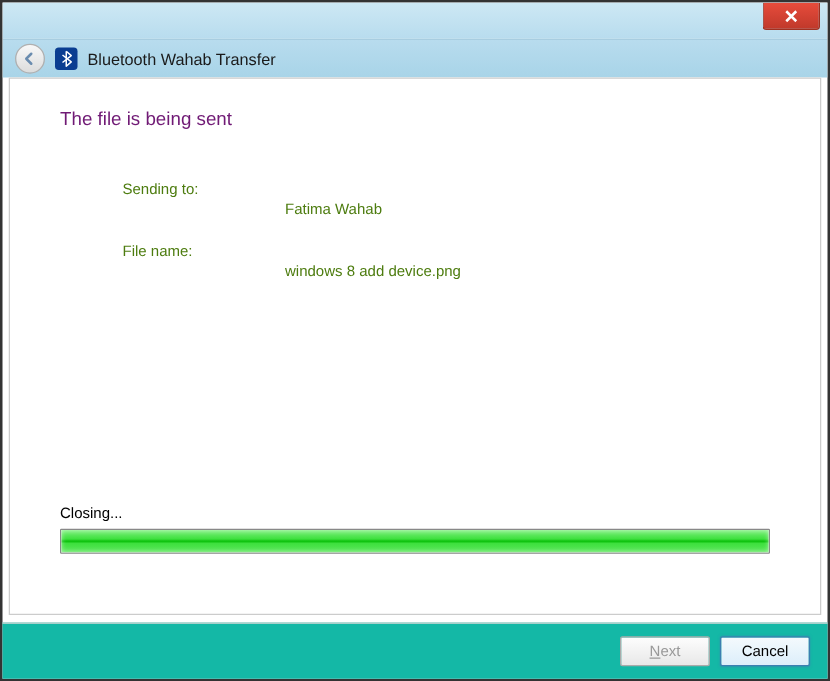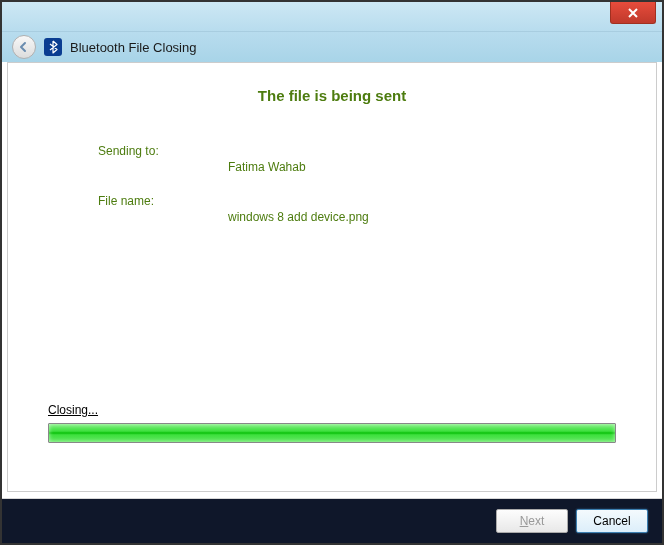--- a/index.html
+++ b/index.html
@@ -72,41 +72,39 @@
   }
   .content {
     background: #fff;
     padding: 24px 40px 0 40px;
     height: 430px;
     position: relative;
     border: 1px solid #ccc;
     margin: 0 5px;
   }
   .main-heading {
-    color: #4d7c0f;
+    color: #701a75;
     font-size: 15px;
-    font-weight: bold;
+    font-weight: normal;
     margin: 0 0 40px 0;
-    text-align: center;
   }
   .info-row {
     display: flex;
     font-size: 12px;
     color: #4d7c0f;
     margin-bottom: 20px;
     padding-left: 50px;
   }
   .info-label { width: 130px; }
   .info-value { flex: 1; margin-top: 16px; }
   .progress-section {
     position: absolute;
     bottom: 48px;
     left: 40px;
     right: 40px;
-    text-decoration: underline;
   }
   .progress-label {
     font-size: 12px;
     color: #000;
     margin-bottom: 6px;
   }
   .progress-bar {
     height: 20px;
     border: 1px solid #888;
     background: #e8e8e8;
@@ -120,21 +118,21 @@
     background: linear-gradient(to bottom,
       #7ef07e 0%,
       #3ee03e 40%,
       #0ac00a 50%,
       #3ee03e 60%,
       #5ee85e 100%);
     box-shadow: inset 0 0 4px rgba(255,255,255,0.6);
   }
   .footer {
     height: 45px;
-    background: #0f172a;
+    background: #14b8a6;
     border-top: 1px solid #d8d8d8;
     display: flex;
     justify-content: flex-end;
     align-items: center;
     padding: 0 14px;
     gap: 8px;
     position: absolute;
     bottom: 2px;
     left: 2px;
     right: 2px;
@@ -176,21 +174,21 @@
   <div class="back-btn">
     <svg viewBox="0 0 12 12">
       <path d="M7 2 L3 6 L7 10" stroke="#6a8caf" stroke-width="2" fill="none" stroke-linecap="round" stroke-linejoin="round"></path>
     </svg>
   </div>
   <div class="bt-icon">
     <svg viewBox="0 0 10 14">
       <path d="M5 1 L5 13 L9 9.5 L2 4 M5 1 L9 4.5 L2 10" stroke="#fff" stroke-width="1.2" fill="none" stroke-linejoin="round"></path>
     </svg>
   </div>
-  <div class="header-title">Bluetooth File Closing</div>
+  <div class="header-title">Bluetooth Wahab Transfer</div>
 </div>
 
 <div class="content">
   <h1 class="main-heading">The file is being sent</h1>
 
   <div class="info-row">
     <div class="info-label">Sending to:</div>
     <div class="info-value">Fatima Wahab</div>
   </div>
 

